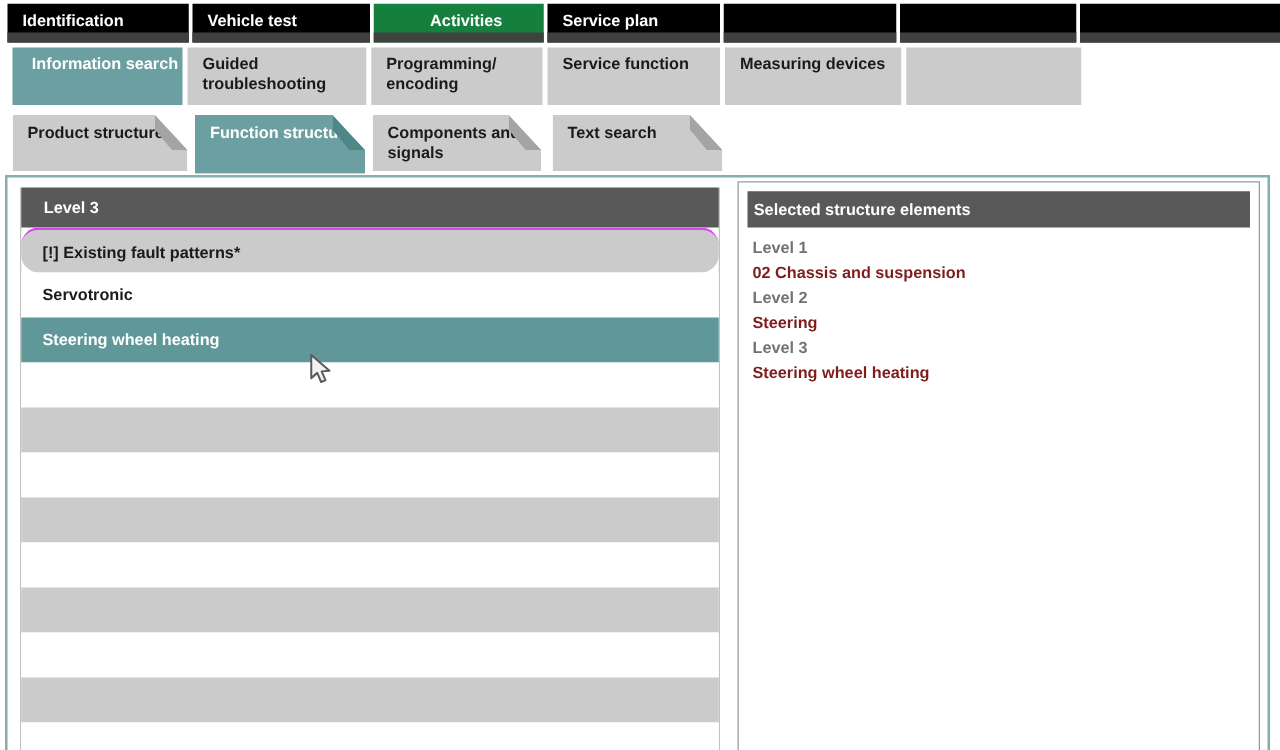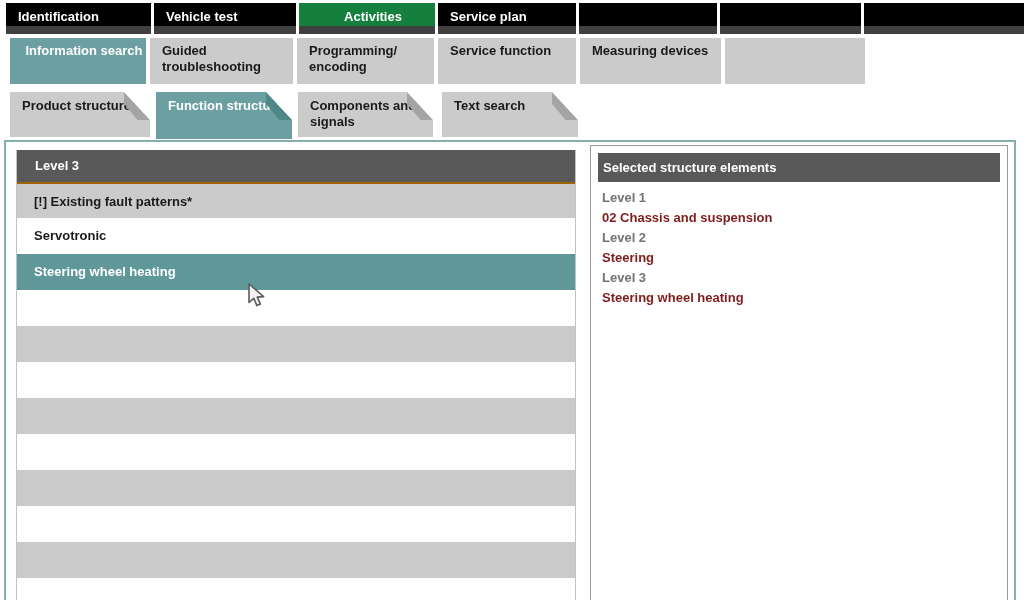--- a/index.html
+++ b/index.html
@@ -53,21 +53,21 @@
     border:2px solid #85aeaf; border-bottom:none; background:#fff; }
 
   
   .left-panel { position:absolute; left:16px; top:150px; width:560px; height:455px;
     background:#fff; border-left:1px solid #c2c2c2; border-right:1px solid #c2c2c2; }
   .panel-header { background:#595959; color:#fff; font-size:13px; }
   .left-panel .panel-header { height:32px; line-height:31px; padding-left:18px; }
   .lrow { height:36px; line-height:36px; padding-left:17px; font-size:13px; color:#1a1a1a; }
   .lrow:nth-child(odd) { background:#cbcbcb; }
   .lrow:nth-child(even) { background:#fff; }
-  .lrow:first-child { border-top:2px solid #a16207; }
+  .lrow:first-child { border-top:2px solid #d946ef;border-radius:14px; }
   .lrow.selected { background:#60989a; color:#fff; }
   .list-body { display:block; }
 
   
   .right-panel { position:absolute; left:590px; top:145px; width:418px; height:460px;
     background:#fff; border:1px solid #9a9a9a; padding:7px; }
   .right-panel .panel-header { height:29px; line-height:29px; padding-left:5px; }
   .rp-body { padding:6px 0 0 4px; }
   .lvl-label { color:#737373; font-size:13px; line-height:20px; font-weight:bold; }
   .lvl-value { color:#7f1d1d; font-size:13px; line-height:20px; font-weight:bold; }

